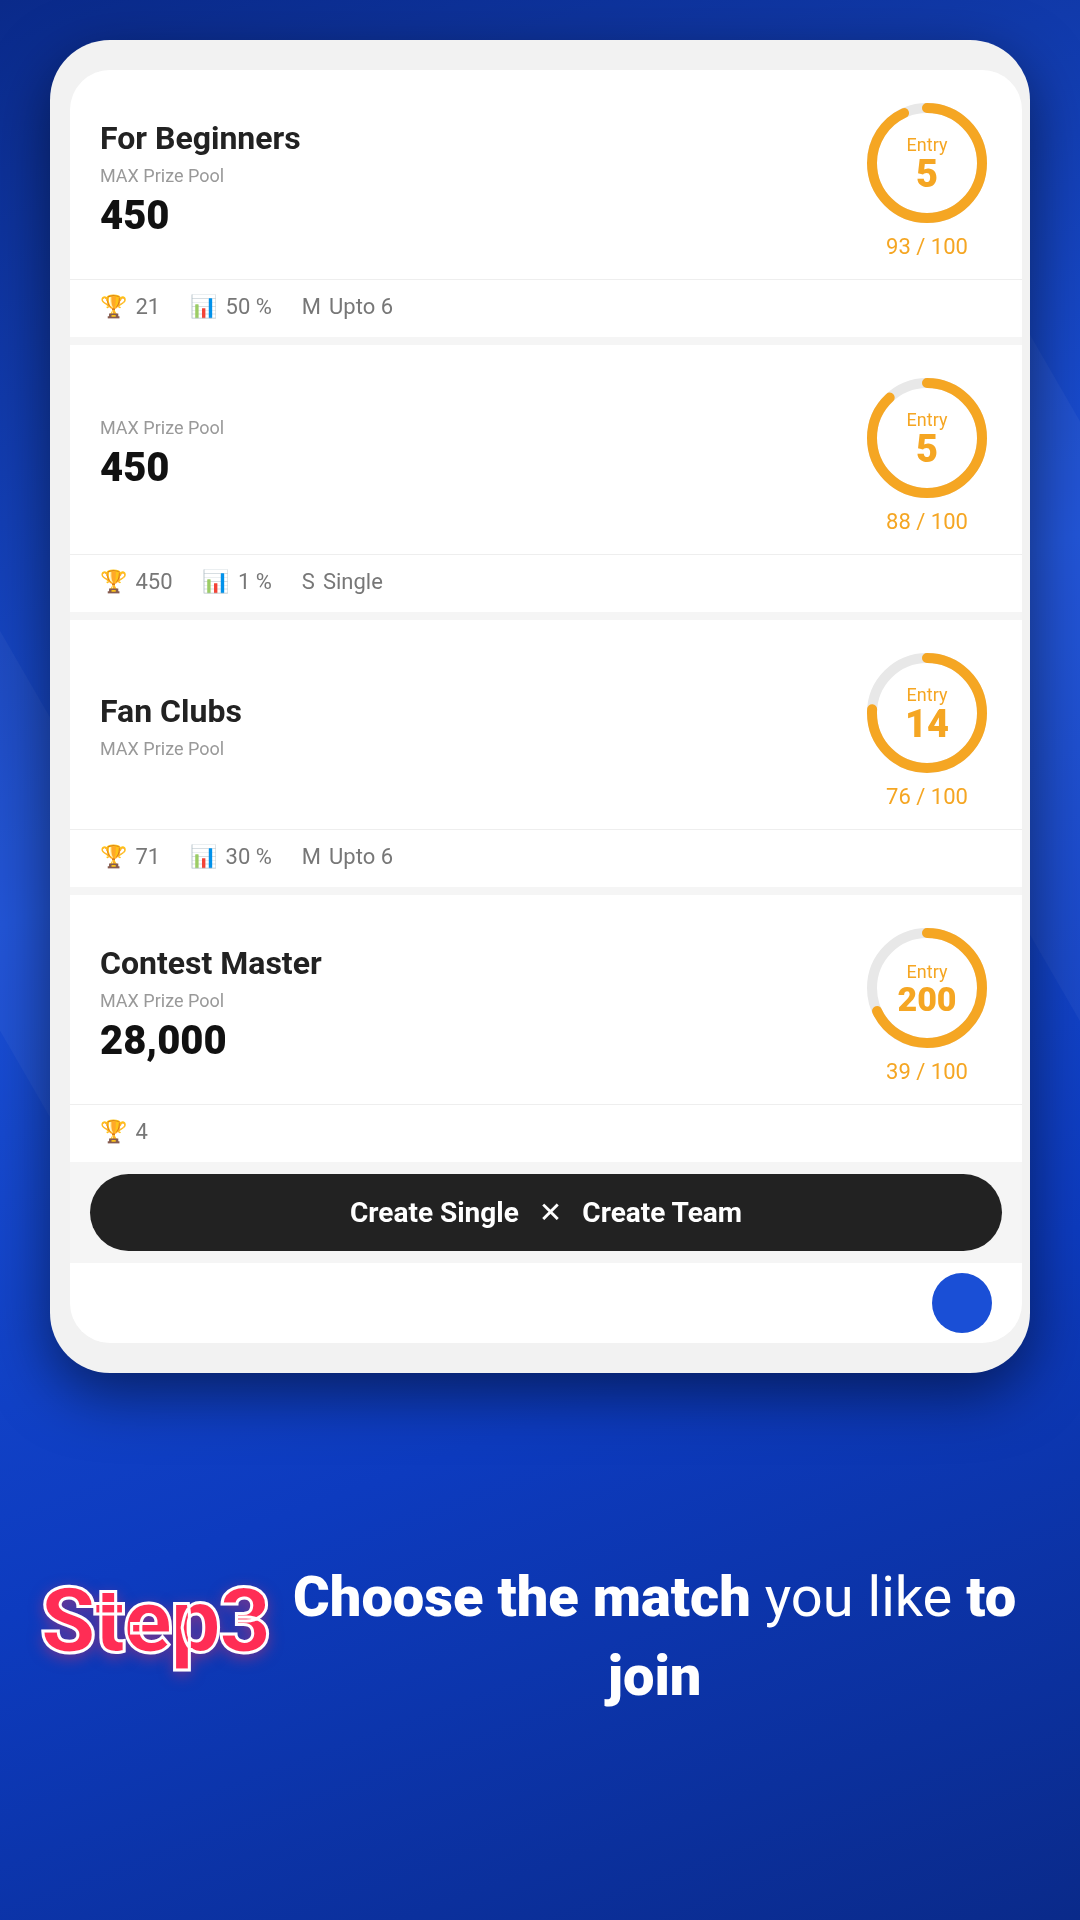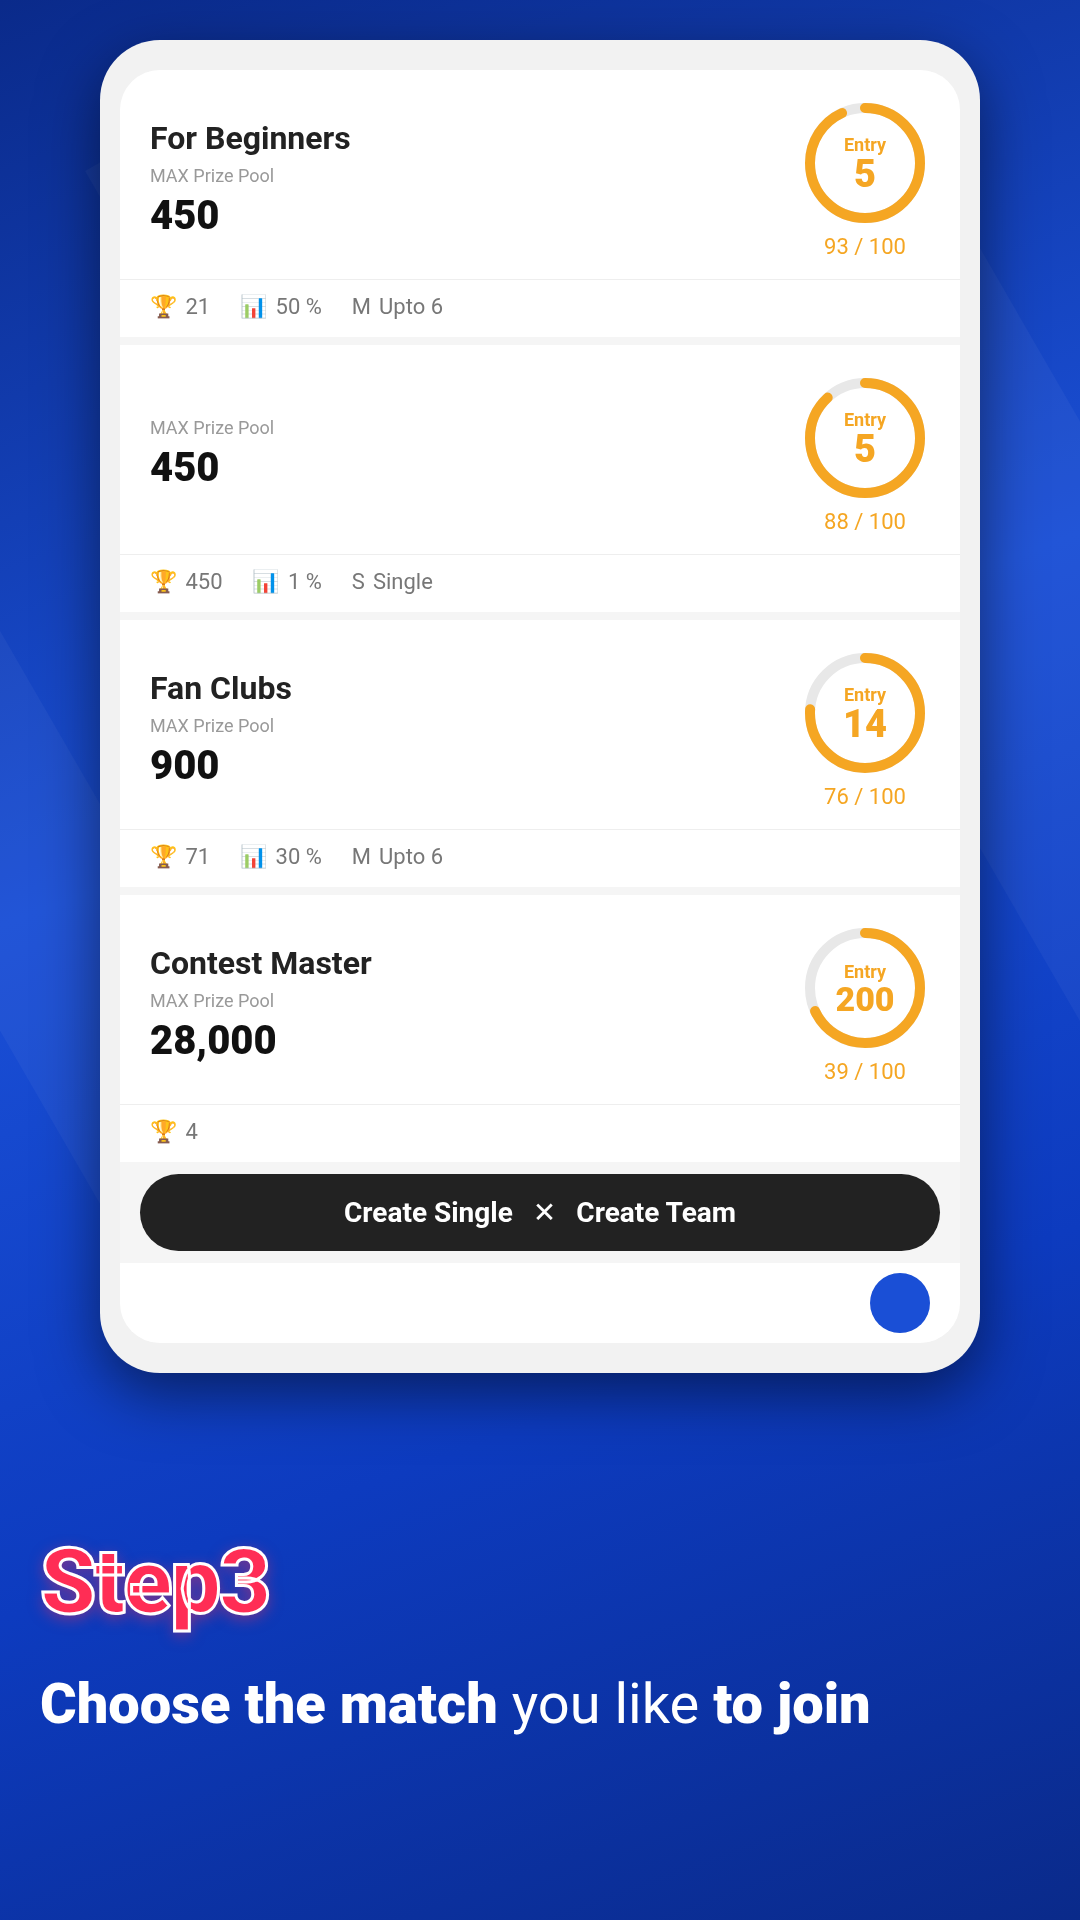--- a/index.html
+++ b/index.html
@@ -11,25 +11,25 @@
       background: linear-gradient(160deg, #0a2a8a 0%, #1a4fd6 40%, #0d3bbf 70%, #0a2a8a 100%);
       font-family: -apple-system, BlinkMacSystemFont, 'Segoe UI', Roboto, sans-serif;
       display: flex;
       flex-direction: column;
       align-items: center;
       overflow: hidden;
     }
 
     
     .phone-mockup {
-      width: 880px;
+      width: 980px;
       margin: 40px auto 0;
       background: #f2f2f2;
       border-radius: 60px;
-      padding: 30px 20px 30px 20px;
+      padding: 30px 8px 30px 20px;
       box-shadow: 0 20px 60px rgba(0,0,0,0.5);
       position: relative;
     }
 
     .phone-screen {
       background: #f5f5f5;
       border-radius: 40px;
       overflow: hidden;
     }
 
@@ -105,21 +105,21 @@
       z-index: 1;
       display: flex;
       flex-direction: column;
       align-items: center;
       justify-content: center;
     }
 
     .entry-label {
       font-size: 18px;
       color: #f5a623;
-      font-weight: 700;
+      font-weight: 400;
     }
 
     .entry-value {
       font-size: 38px;
       font-weight: 900;
       color: #f5a623;
       line-height: 1;
     }
 
     .entry-value.large {
@@ -184,22 +184,22 @@
       background: #fff;
       display: flex;
       align-items: center;
       padding: 0 30px;
     }
 
     
     .bottom-section {
       flex: 1;
       display: flex;
-      flex-direction: column;
-      align-items: flex-start;
+      flex-direction: row;
+      align-items: center;
       justify-content: center;
       padding: 60px 40px 80px;
       width: 100%;
     }
 
     .step-title {
       font-size: 90px;
       font-weight: 900;
       color: #ff2d55;
       -webkit-text-stroke: 3px #ffffff;
@@ -327,21 +327,20 @@
       <span>Single</span>
     </div>
 
     </div>
   </div>
         <div class="contest-card">
     <div class="contest-main">
       <div class="contest-info">
         <div class="contest-title">Fan Clubs</div>
         <div class="contest-label">MAX Prize Pool</div>
-        <div class="contest-prize">900</div>
       </div>
       <div class="entry-circle-wrapper">
         <div class="entry-circle">
           <svg viewBox="0 0 130 130">
             <circle cx="65" cy="65" r="55" fill="none" stroke="#e8e8e8" stroke-width="10"></circle>
             <circle cx="65" cy="65" r="55" fill="none" stroke="#f5a623" stroke-width="10" stroke-dasharray="262.6371458401067 82.93804605477055" stroke-linecap="round"></circle>
           </svg>
           <div class="entry-circle-content">
             <span class="entry-label">Entry</span>
             <span class="entry-value">14</span>

